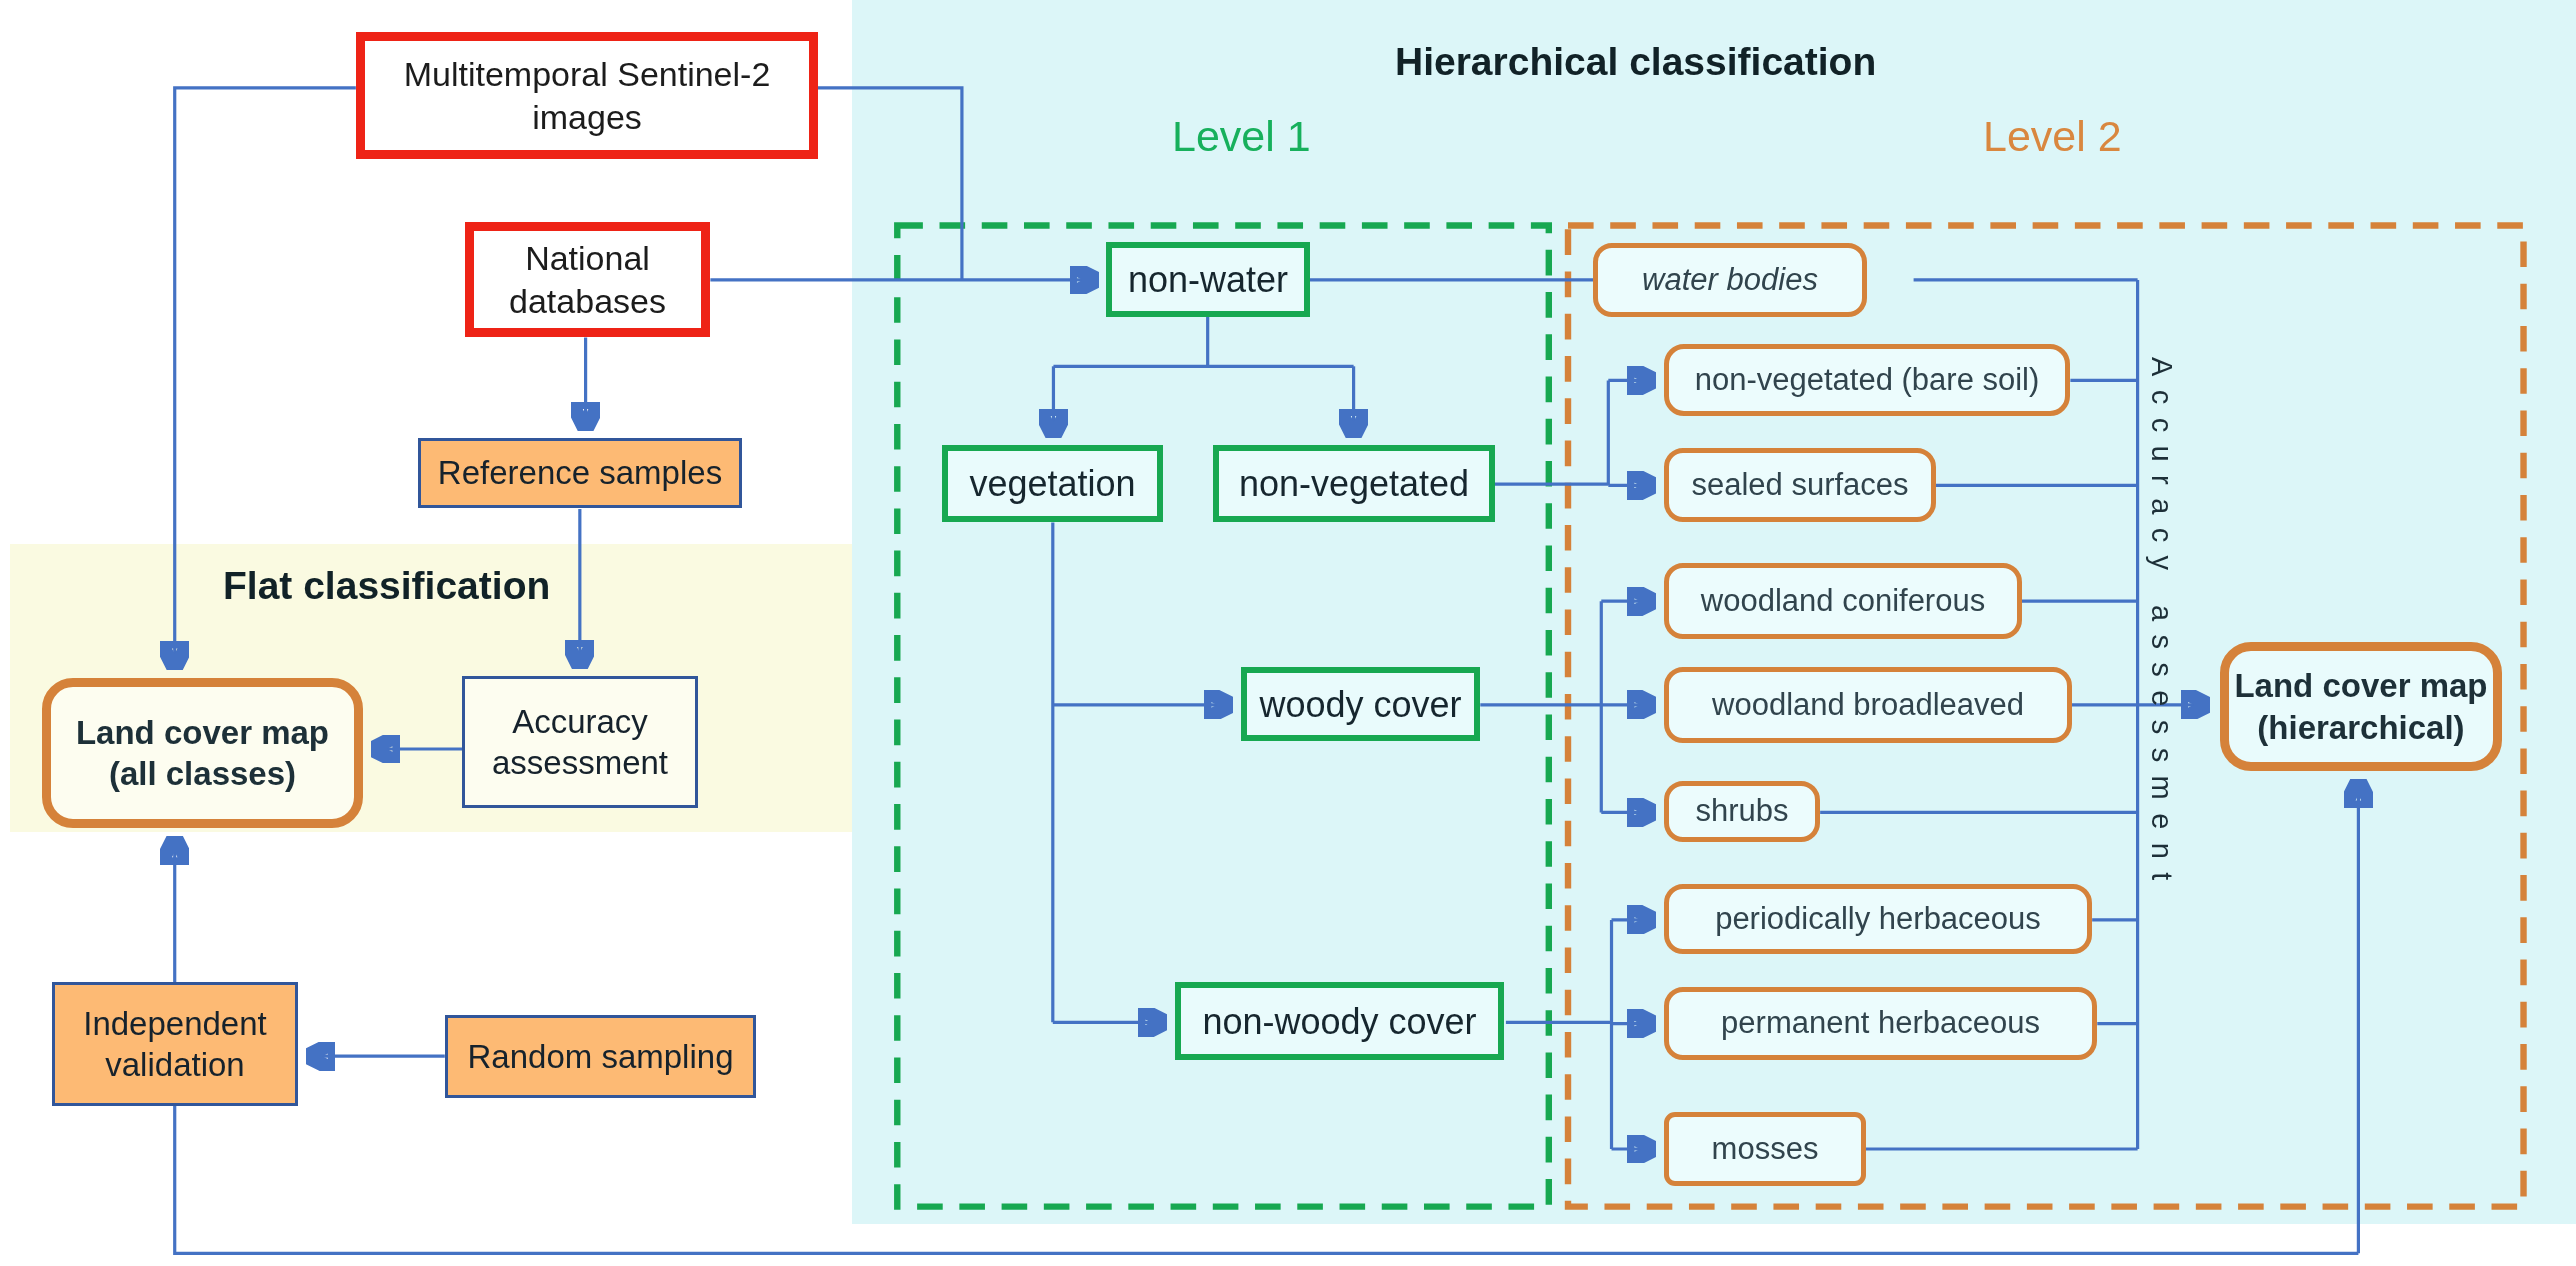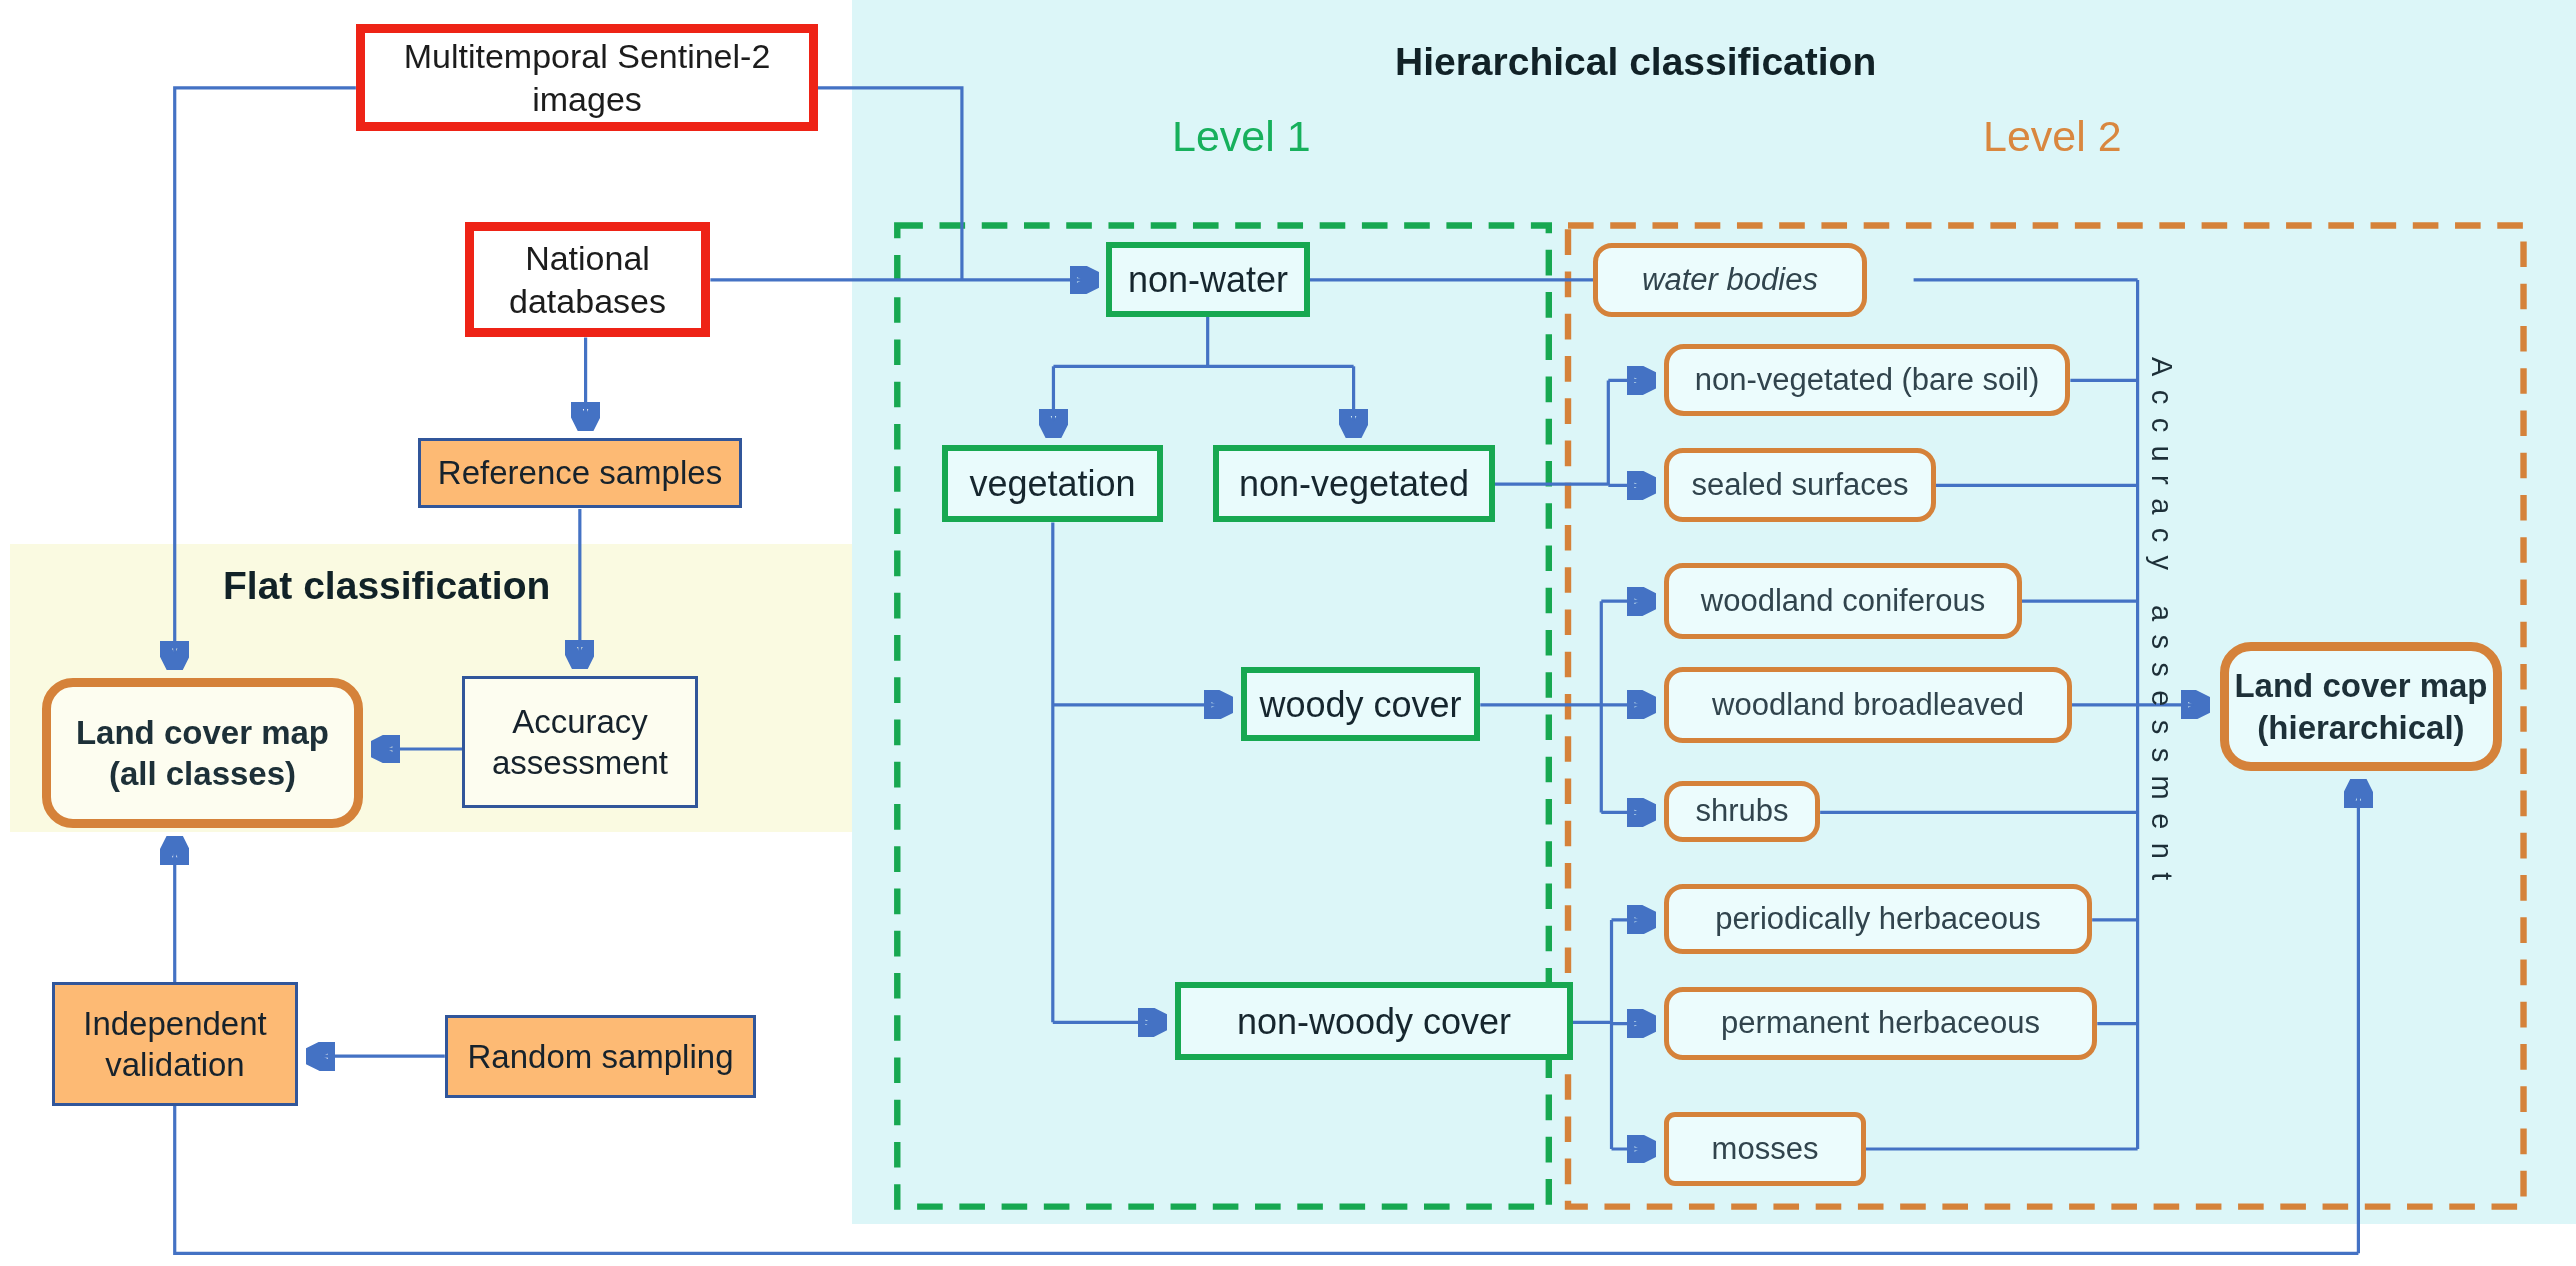--- a/index.html
+++ b/index.html
@@ -95,39 +95,39 @@
     <path marker-end="url(#arr)" d="M2518,1599 H2583"></path>
     <path marker-end="url(#arr)" d="M2518,1795 H2583"></path>
     <path marker-end="url(#arr)" d="M3237,1101 H3448"></path>
   </svg>
 
   <div class="title" style="left:1395px;top:40px;">Hierarchical classification</div>
   <div class="title" style="left:223px;top:564px;">Flat classification</div>
   <div class="lvl-label" style="left:1172px;top:112px;color:var(--lvl1);">Level 1</div>
   <div class="lvl-label" style="left:1983px;top:112px;color:var(--lvl2);">Level 2</div>
 
-  <div class="box red-box" style="left:356px;top:24px;width:462px;height:107px;">Multitemporal Sentinel-2
+  <div class="box red-box" style="left:356px;top:32px;width:462px;height:127px;">Multitemporal Sentinel-2
 images</div>
   <div class="box red-box" style="left:465px;top:222px;width:245px;height:115px;">National
 databases</div>
   <div class="box navy-box" style="left:418px;top:438px;width:324px;height:70px;">Reference samples</div>
 
   <div class="box orange-box-big" style="left:42px;top:678px;width:321px;height:150px;background:#fdfdf0;">Land cover map
 (all classes)</div>
   <div class="box navy-box" style="left:462px;top:676px;width:236px;height:132px;background:#fdfdf0;">Accuracy
 assessment</div>
   <div class="box navy-box" style="left:52px;top:982px;width:246px;height:124px;">Independent
 validation</div>
   <div class="box navy-box" style="left:445px;top:1015px;width:311px;height:83px;">Random sampling</div>
 
   <div class="box green-box" style="left:1106px;top:242px;width:204px;height:75px;">non-water</div>
   <div class="box green-box" style="left:942px;top:445px;width:221px;height:77px;">vegetation</div>
   <div class="box green-box" style="left:1213px;top:445px;width:282px;height:77px;">non-vegetated</div>
   <div class="box green-box" style="left:1241px;top:667px;width:239px;height:74px;">woody cover</div>
-  <div class="box green-box" style="left:1175px;top:982px;width:398px;height:78px;">non-woody cover</div>
+  <div class="box green-box" style="left:1175px;top:982px;width:329px;height:78px;">non-woody cover</div>
 
   <div class="box orange-box" style="left:1593px;top:243px;width:274px;height:74px;font-style:italic;">water bodies</div>
   <div class="box orange-box" style="left:1664px;top:344px;width:406px;height:72px;border-radius:20px;">non-vegetated (bare soil)</div>
   <div class="box orange-box" style="left:1664px;top:448px;width:272px;height:74px;">sealed surfaces</div>
   <div class="box orange-box" style="left:1664px;top:563px;width:358px;height:76px;">woodland coniferous</div>
   <div class="box orange-box" style="left:1664px;top:667px;width:408px;height:76px;">woodland broadleaved</div>
   <div class="box orange-box" style="left:1664px;top:781px;width:156px;height:61px;">shrubs</div>
   <div class="box orange-box" style="left:1664px;top:884px;width:428px;height:70px;">periodically herbaceous</div>
   <div class="box orange-box" style="left:1664px;top:987px;width:433px;height:73px;">permanent herbaceous</div>
   <div class="box orange-box" style="left:1664px;top:1112px;width:202px;height:74px;border-radius:11px;">mosses</div>

